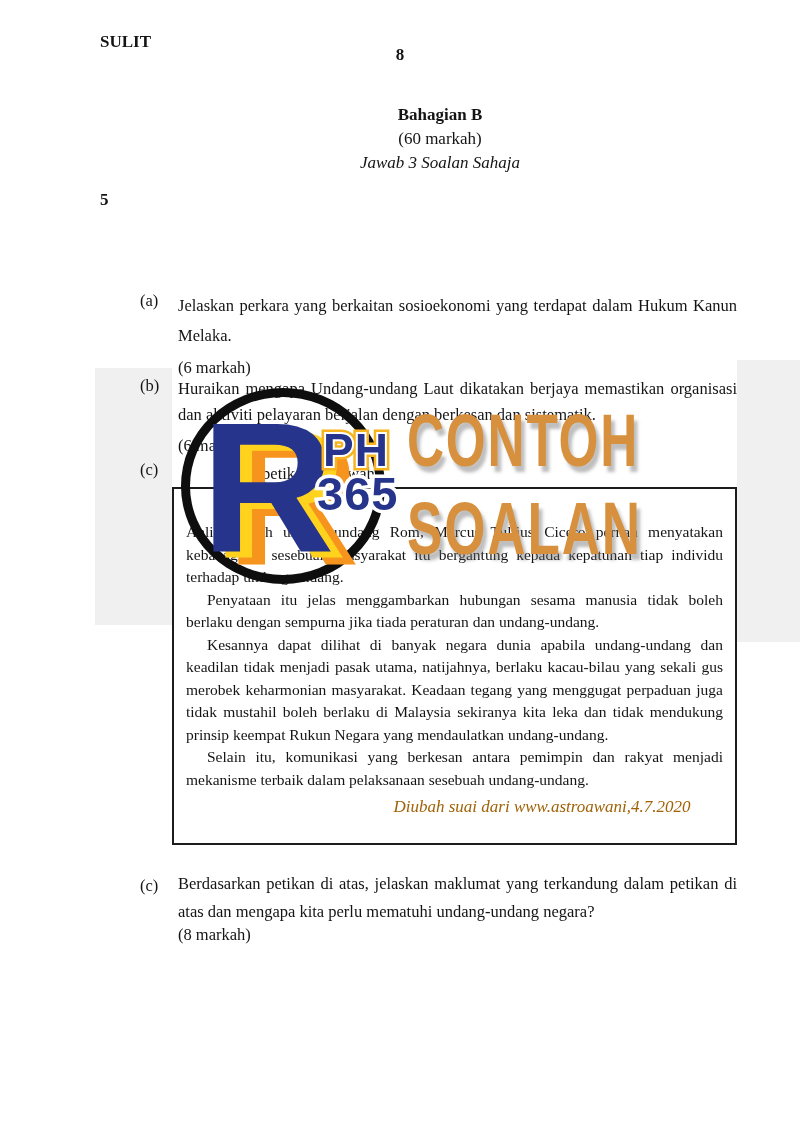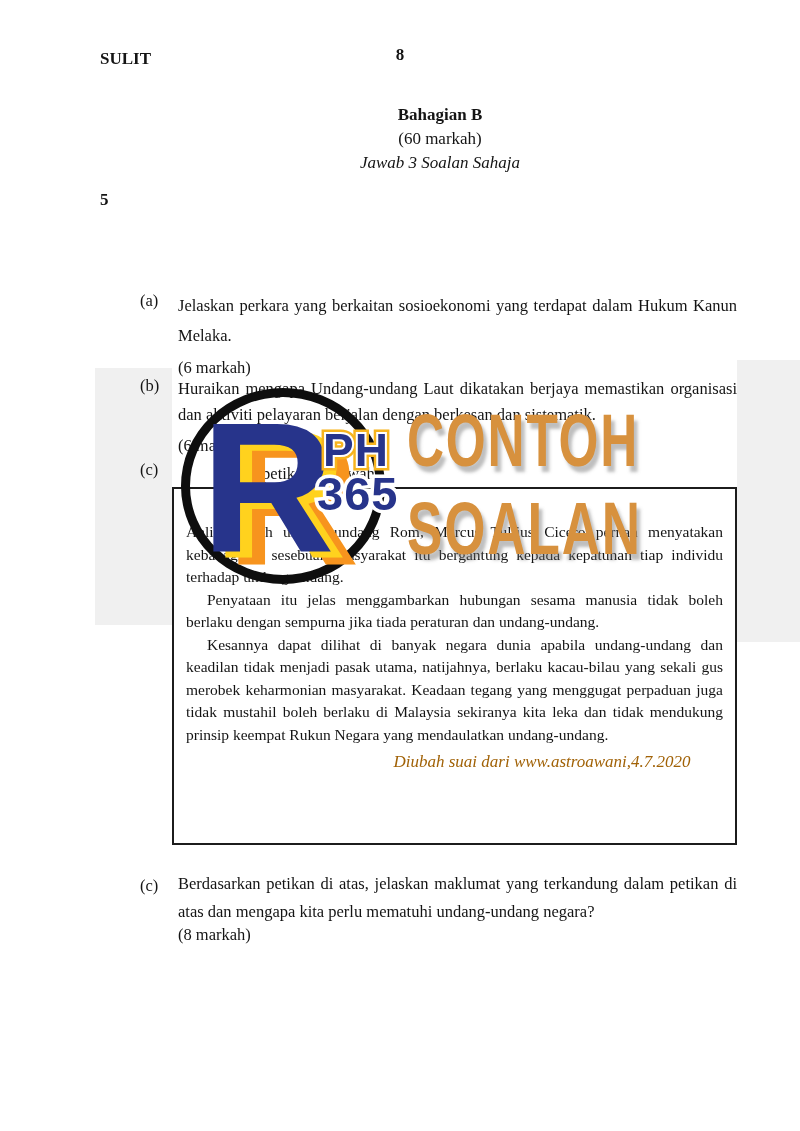--- a/index.html
+++ b/index.html
@@ -7,21 +7,21 @@
     position:relative;width:800px;height:1131px;background:#ffffff;
     font-family:"Liberation Serif", serif;color:#141414;overflow:hidden;
   }
   .abs{position:absolute;}
   
   .gray-strip{position:absolute;background:#f0f0f0;z-index:0;}
   .gs-left{left:95px;top:368px;width:77px;height:257px;}
   .gs-right{left:737px;top:360px;width:63px;height:282px;}
 
   
-  .hdr-sulit{left:100px;top:49px;font-weight:bold;font-size:17px;z-index:1;}
+  .hdr-sulit{left:100px;top:32px;font-weight:bold;font-size:17px;z-index:1;}
   .hdr-num{left:0;top:45px;width:800px;text-align:center;font-weight:bold;font-size:17px;z-index:1;}
 
   .section-block{left:0;top:103px;width:800px;text-align:center;line-height:24px;font-size:17px;z-index:1;padding-left:40px;}
   .section-title{font-weight:bold;}
   .section-instr{font-style:italic;}
 
   
   .qnum{left:100px;top:190px;font-weight:bold;font-size:17px;z-index:1;}
   .qstem{left:178px;top:190px;width:559px;font-size:16.5px;line-height:27px;text-align:justify;z-index:1;}
 
@@ -113,20 +113,21 @@
   <div class="abs part-text pb-text">Huraikan mengapa Undang-undang Laut dikatakan berjaya memastikan organisasi dan aktiviti pelayaran berjalan dengan berkesan dan sistematik.</div>
   <div class="abs marks marks-b">(6 markah)</div>
 
   <div class="abs part-label pc1-label">(c)</div>
   <div class="abs part-text pc1-text">Baca petikan di bawah.</div>
 
   <div class="abs passage-box">
     <p>Ahli falsafah undang-undang Rom, Marcus Tullius Cicero pernah menyatakan kebahagiaan sesebuah masyarakat itu bergantung kepada kepatuhan tiap individu terhadap undang-undang.</p>
     <p class="ind">Penyataan itu jelas menggambarkan hubungan sesama manusia tidak boleh berlaku dengan sempurna jika tiada peraturan dan undang-undang.</p>
     <p class="ind">Kesannya dapat dilihat di banyak negara dunia apabila undang-undang dan keadilan tidak menjadi pasak utama, natijahnya, berlaku kacau-bilau yang sekali gus merobek keharmonian masyarakat. Keadaan tegang yang menggugat perpaduan juga tidak mustahil boleh berlaku di Malaysia sekiranya kita leka dan tidak mendukung prinsip keempat Rukun Negara yang mendaulatkan undang-undang.</p>
+    <p class="ind">Selain itu, komunikasi yang berkesan antara pemimpin dan rakyat menjadi mekanisme terbaik dalam pelaksanaan sesebuah undang-undang.</p>
     <div class="attribution">Diubah suai dari www.astroawani,4.7.2020</div>
   </div>
 
   <div class="abs part-label pc2-label">(c)</div>
   <div class="abs part-text pc2-text">Berdasarkan petikan di atas, jelaskan maklumat yang terkandung dalam petikan di atas dan mengapa kita perlu mematuhi undang-undang negara?</div>
   <div class="abs marks marks-c">(8 markah)</div>
 
   <div class="abs wm wm-r wm-r-orange">R</div>
   <div class="abs wm wm-r wm-r-yellow">R</div>
   <div class="abs wm wm-r wm-r-blue">R</div>

